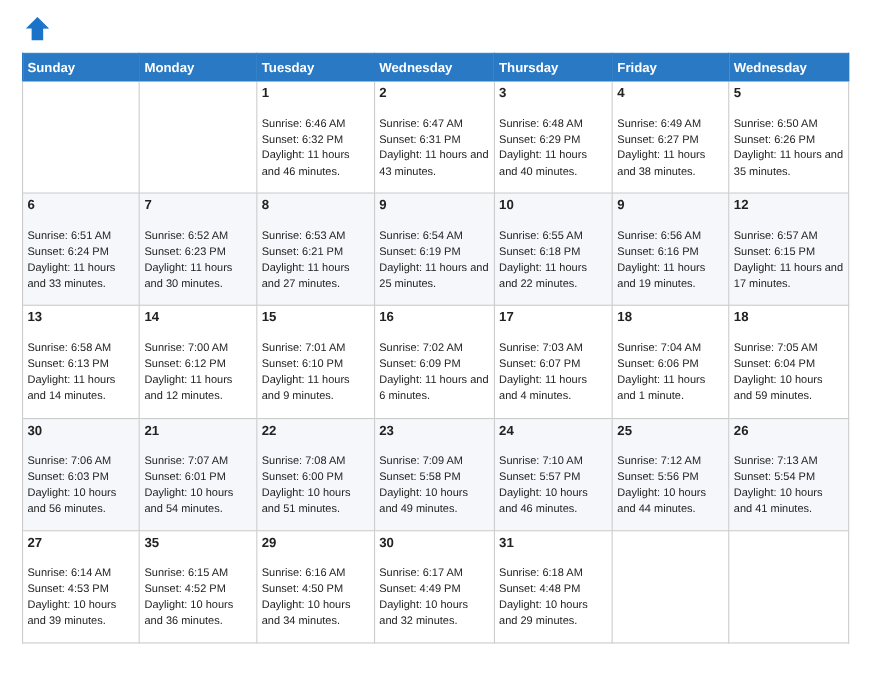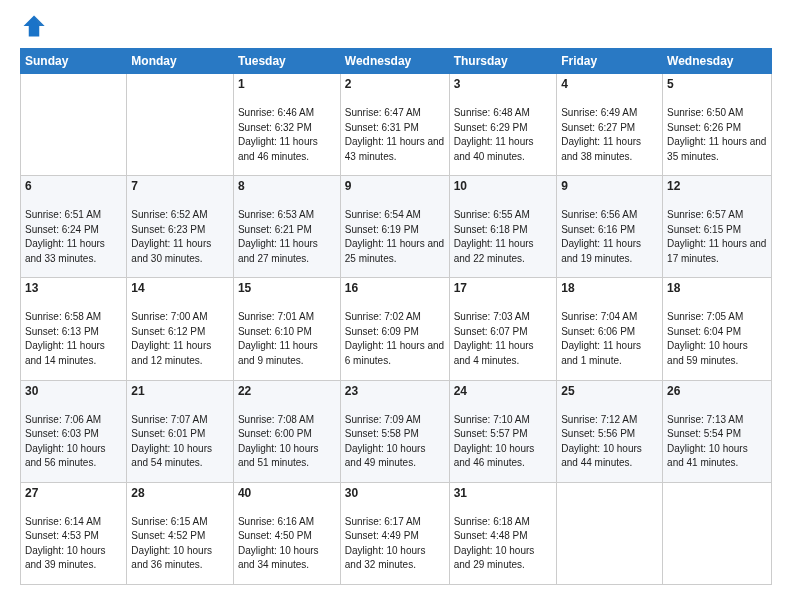--- a/index.html
+++ b/index.html
@@ -245,25 +245,25 @@
             <span class="day-number">26</span>
             <div class="day-info">Sunrise: 7:13 AM<br>Sunset: 5:54 PM<br>Daylight: 10 hours and 41 minutes.</div>
           </td>
         </tr>
         <tr>
           <td>
             <span class="day-number">27</span>
             <div class="day-info">Sunrise: 6:14 AM<br>Sunset: 4:53 PM<br>Daylight: 10 hours and 39 minutes.</div>
           </td>
           <td>
-            <span class="day-number">28</span>
+            <span class="day-number">35</span>
             <div class="day-info">Sunrise: 6:15 AM<br>Sunset: 4:52 PM<br>Daylight: 10 hours and 36 minutes.</div>
           </td>
           <td>
-            <span class="day-number">40</span>
+            <span class="day-number">29</span>
             <div class="day-info">Sunrise: 6:16 AM<br>Sunset: 4:50 PM<br>Daylight: 10 hours and 34 minutes.</div>
           </td>
           <td>
             <span class="day-number">30</span>
             <div class="day-info">Sunrise: 6:17 AM<br>Sunset: 4:49 PM<br>Daylight: 10 hours and 32 minutes.</div>
           </td>
           <td>
             <span class="day-number">31</span>
             <div class="day-info">Sunrise: 6:18 AM<br>Sunset: 4:48 PM<br>Daylight: 10 hours and 29 minutes.</div>
           </td>

